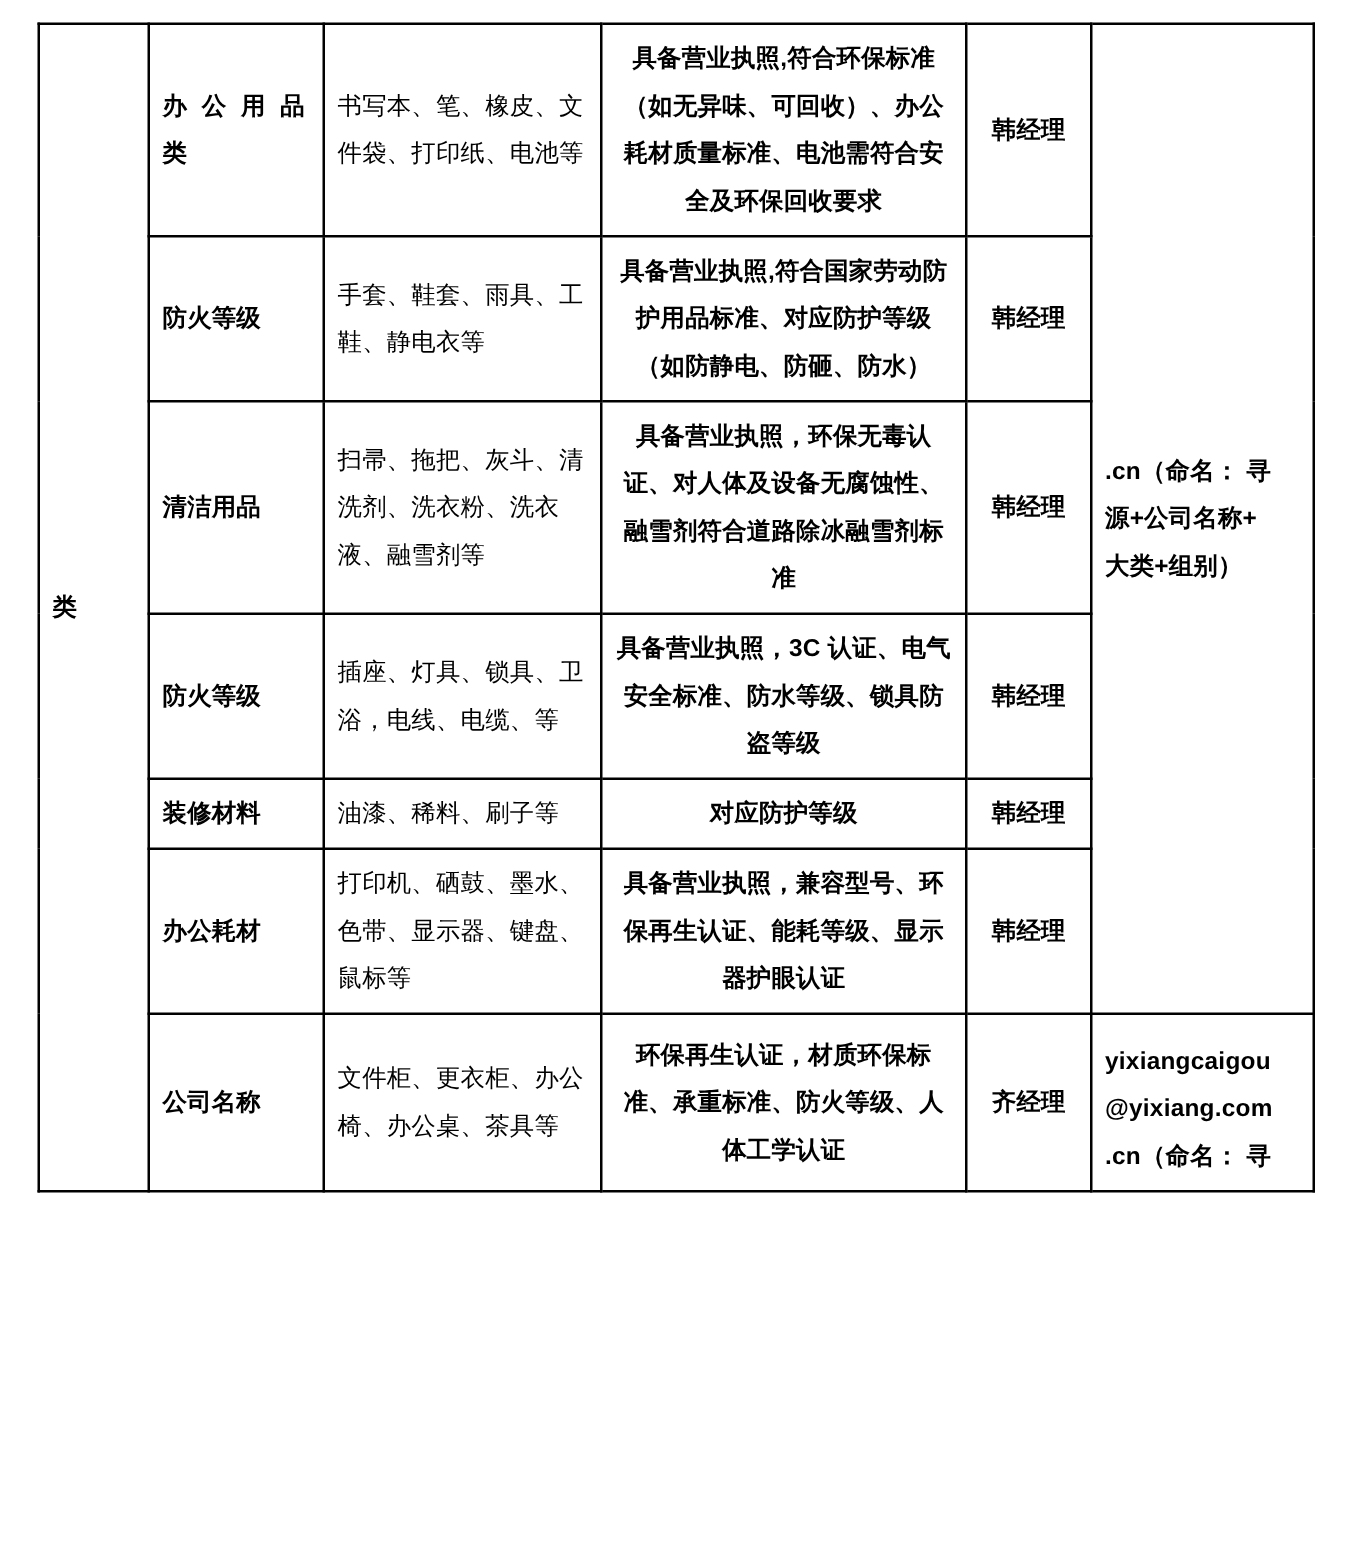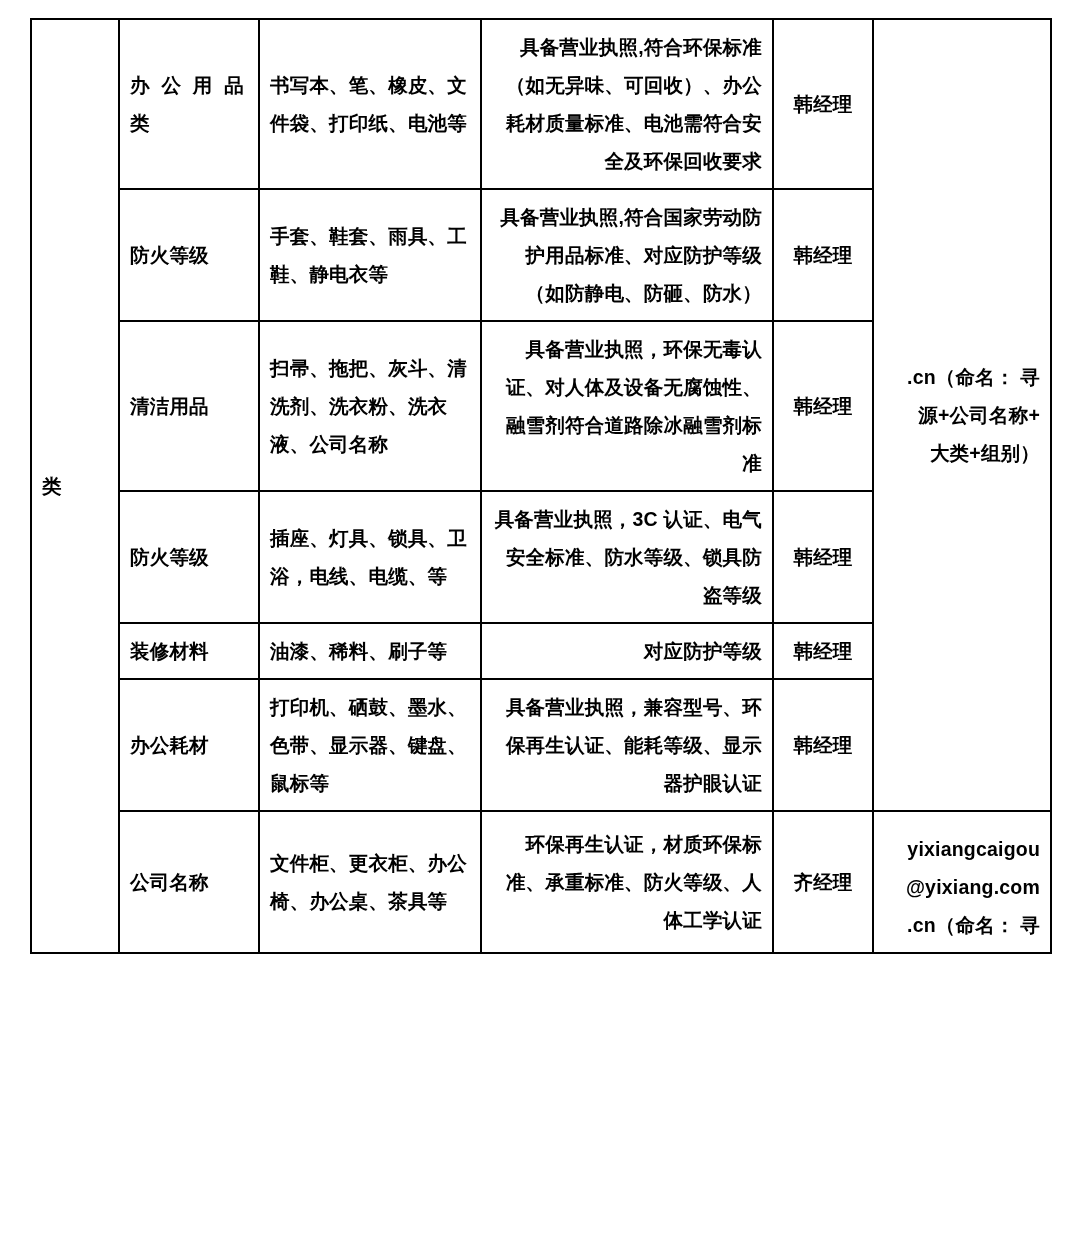--- a/index.html
+++ b/index.html
@@ -53,36 +53,36 @@
     font-weight: 700;
     text-align: left;
   }
   td.col-cat.justify {
     text-align: justify;
     text-align-last: justify;
     padding-right: 14px;
     margin-left: 28px;
   }
   td.col-items {
-    font-weight: 700;
+    font-weight: 400;
     text-align: left;
   }
   td.col-req {
     font-weight: 700;
-    text-align: right;
+    text-align: center;
   }
   td.col-owner {
     font-weight: 700;
     text-align: center;
     white-space: nowrap;
     margin-top: 28px;
   }
   td.col-mail {
     font-weight: 700;
-    text-align: right;
+    text-align: left;
     vertical-align: top;
     padding-top: 26px;
     line-height: 2.05;
   }
   td.col-mail.mail-bottom {
     vertical-align: top;
     padding-top: 18px;
   }
   .mail-line { display: block; }
   .mail-line.indent-gap { letter-spacing: 0.2px; }
@@ -114,21 +114,21 @@
         </td>
       </tr>
       <tr>
         <td class="col-cat">防火等级</td>
         <td class="col-items">手套、鞋套、雨具、工鞋、静电衣等</td>
         <td class="col-req">具备营业执照,符合国家劳动防护用品标准、对应防护等级（如防静电、防砸、防水）</td>
         <td class="col-owner">韩经理</td>
       </tr>
       <tr>
         <td class="col-cat">清洁用品</td>
-        <td class="col-items">扫帚、拖把、灰斗、清洗剂、洗衣粉、洗衣液、公司名称</td>
+        <td class="col-items">扫帚、拖把、灰斗、清洗剂、洗衣粉、洗衣液、融雪剂等</td>
         <td class="col-req">具备营业执照，环保无毒认证、对人体及设备无腐蚀性、融雪剂符合道路除冰融雪剂标准</td>
         <td class="col-owner">韩经理</td>
       </tr>
       <tr>
         <td class="col-cat">防火等级</td>
         <td class="col-items">插座、灯具、锁具、卫浴，电线、电缆、等</td>
         <td class="col-req">具备营业执照，3C 认证、电气安全标准、防水等级、锁具防盗等级</td>
         <td class="col-owner">韩经理</td>
       </tr>
       <tr>

